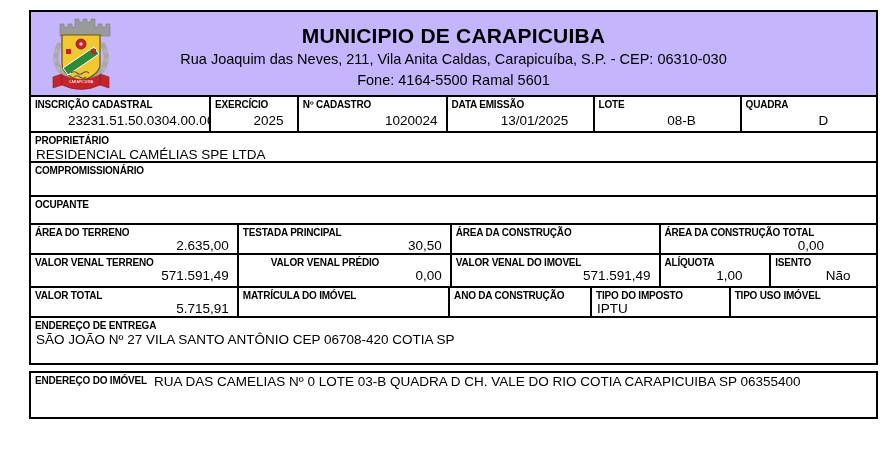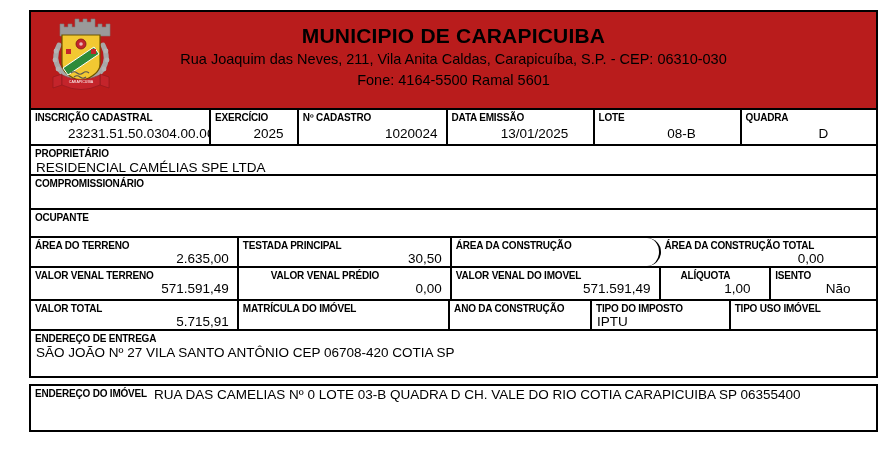--- a/index.html
+++ b/index.html
@@ -2,21 +2,21 @@
 <html><head>
 <meta charset="utf-8">
 <style>
   * { box-sizing: border-box; margin: 0; padding: 0; }
   html, body { width: 888px; height: 459px; background: #ffffff; overflow: hidden; }
   body { font-family: "Liberation Sans", sans-serif; color: #000; position: relative; }
 
   .doc { position: absolute; left: 29px; top: 10px; width: 849px; }
 
   
-  .header-box { height: 100px; border: 2px solid #000; position: relative; background: #b91c1c; }
+  .header-box { height: 87px; border: 2px solid #000; position: relative; background: #c4b5fd; }
   .logo-wrap { position: absolute; left: 16px; top: 3px; width: 68px; height: 80px; }
   .logo-wrap svg { width: 100%; height: 100%; }
   .header-text { text-align: center; padding-top: 11px; }
   .doc-title { font-size: 21px; font-weight: bold; letter-spacing: 0.2px; line-height: 25px; }
   .doc-addr { font-size: 14.5px; line-height: 19px; margin-top: 2px; }
 
   
   .tbl { border: 2px solid #000; border-top: none; }
   .row { display: flex; border-bottom: 2px solid #000; background: #fff; }
   .row:last-child { border-bottom: none; }
@@ -39,23 +39,23 @@
   .r-venal { height: 33px; }
   .r-total { height: 30px; }
   .r-entrega { height: 45px; }
   .r-entrega .cell, .r-prop .cell, .r-comp .cell, .r-ocup .cell
     { justify-content: flex-start; }
   .r-prop .val, .r-entrega .val, .box-imovel .val { margin-top: 1px; }
 
   
   .r1 .c1 { flex: 0 0 21.3%; } .r1 .c2 { flex: 0 0 10.4%; } .r1 .c3 { flex: 0 0 17.6%; }
   .r1 .c4 { flex: 0 0 17.4%; } .r1 .c5 { flex: 0 0 17.4%; }
-  .r-area .c1 { flex: 0 0 24.6%; } .r-area .c2 { flex: 0 0 25.2%; } .r-area .c3 { flex: 0 0 24.7%; border-radius: 14px; }
+  .r-area .c1 { flex: 0 0 24.6%; } .r-area .c2 { flex: 0 0 25.2%; } .r-area .c3 { flex: 0 0 24.7%; }
   .r-venal .c1 { flex: 0 0 24.6%; } .r-venal .c2 { flex: 0 0 25.2%; padding-left: 28px; }
-  .r-venal .c3 { flex: 0 0 24.7%; } .r-venal .c4 { flex: 0 0 13.1%; padding-left: 16px; }
+  .r-venal .c3 { flex: 0 0 24.7%; } .r-venal .c4 { flex: 0 0 13.1%; }
   .r-total .c1 { flex: 0 0 24.6%; } .r-total .c2 { flex: 0 0 25.0%; }
   .r-total .c3 { flex: 0 0 16.8%; } .r-total .c4 { flex: 0 0 16.4%; }
 
   
   .box-imovel { margin-top: 6px; height: 48px; border: 2px solid #000; background: #fff;
                 display: flex; }
 </style>
 </head>
 <body>
 

